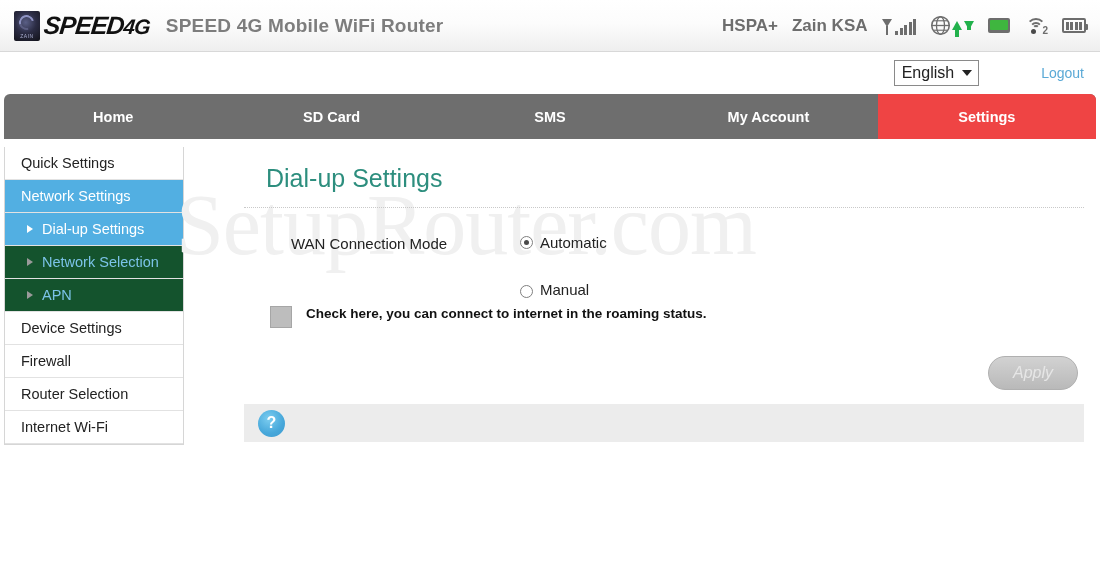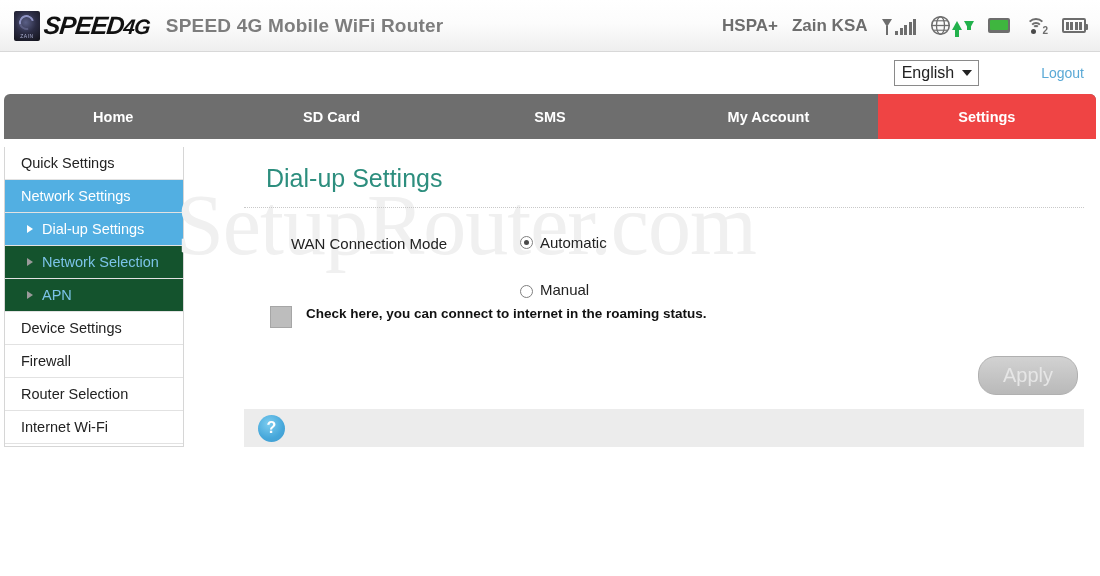--- a/index.html
+++ b/index.html
@@ -175,23 +175,23 @@
   }
   .radio.on:after{content:"";position:absolute;left:3px;top:3px;width:5px;height:5px;border-radius:50%;background:#4a4a4a;}
 
   .roam-row { display:flex; align-items:flex-start; gap:14px; margin-top: 8px; padding-left: 26px; }
   .cbox { width:22px;height:22px;background:#bdbdbd;border:1px solid #a6a6a6; flex:none; }
   .roam-text { font-size:13.5px; font-weight:700; color:#111; }
 
   .apply-row { display:flex; justify-content:flex-end; padding: 28px 18px 0 0; }
   .apply-btn {
     background: linear-gradient(to bottom, #d2d2d2, #b9b9b9);
-    color:#e6e6e6; font-size:20px;
+    color:#e6e6e6; font-size:16px;
     border:1px solid #b0b0b0; border-radius:18px;
-    padding: 7px 24px; cursor:default;
+    padding: 7px 24px; cursor:default;font-style:italic;
   }
 
   .help-bar {
     margin-top: 14px; margin-right: 12px;
     height: 38px; background:#ececec;
     display:flex; align-items:center; padding-left: 14px;
   }
   .help-icon {
     width:27px;height:27px;border-radius:50%;
     background: radial-gradient(circle at 40% 32%, #7ccdf0 0%, #46a7da 60%, #3f9bcf 100%);

